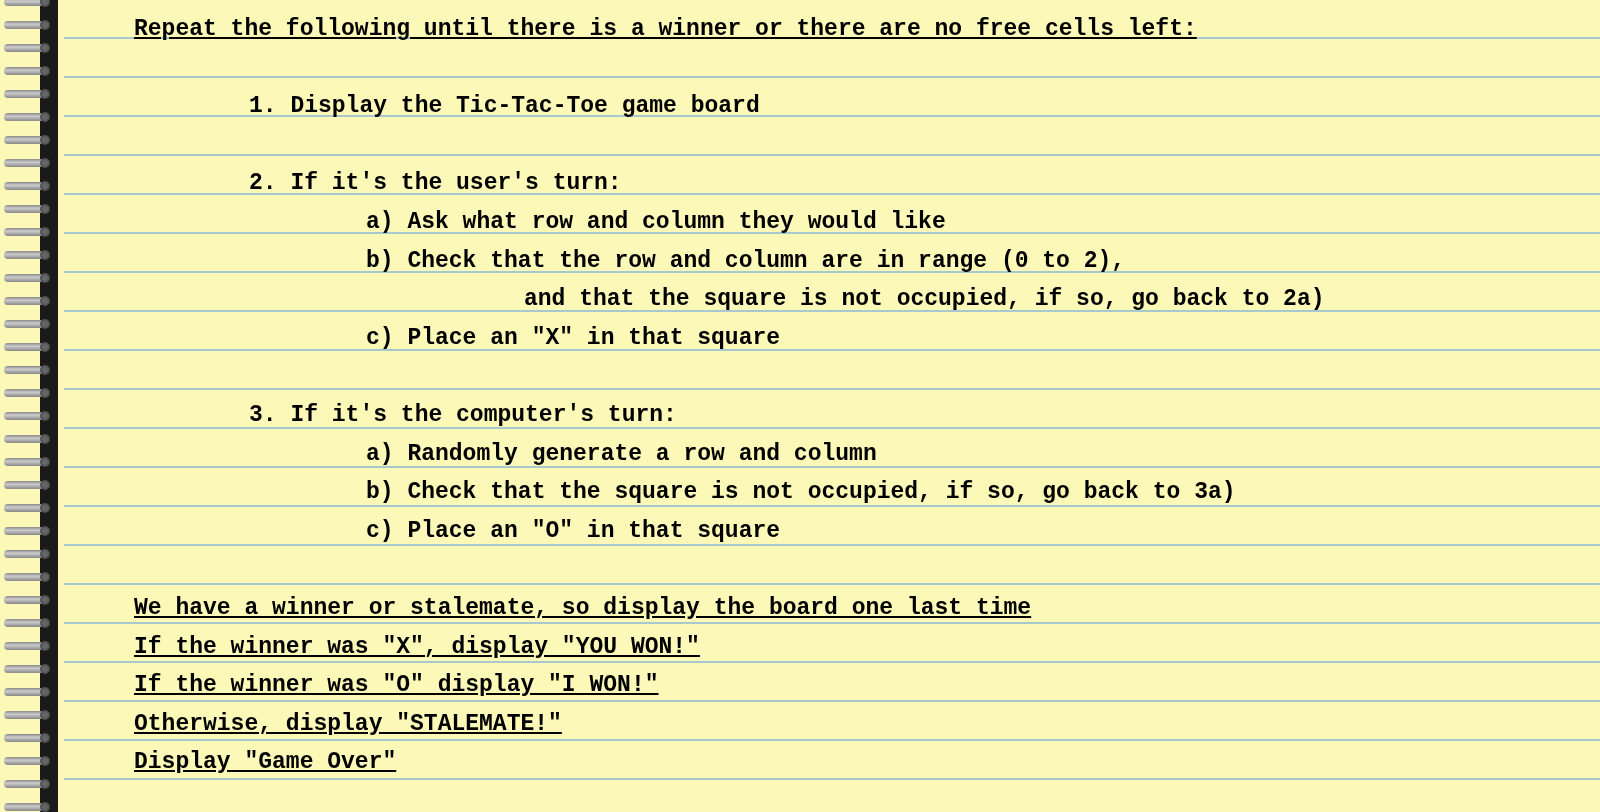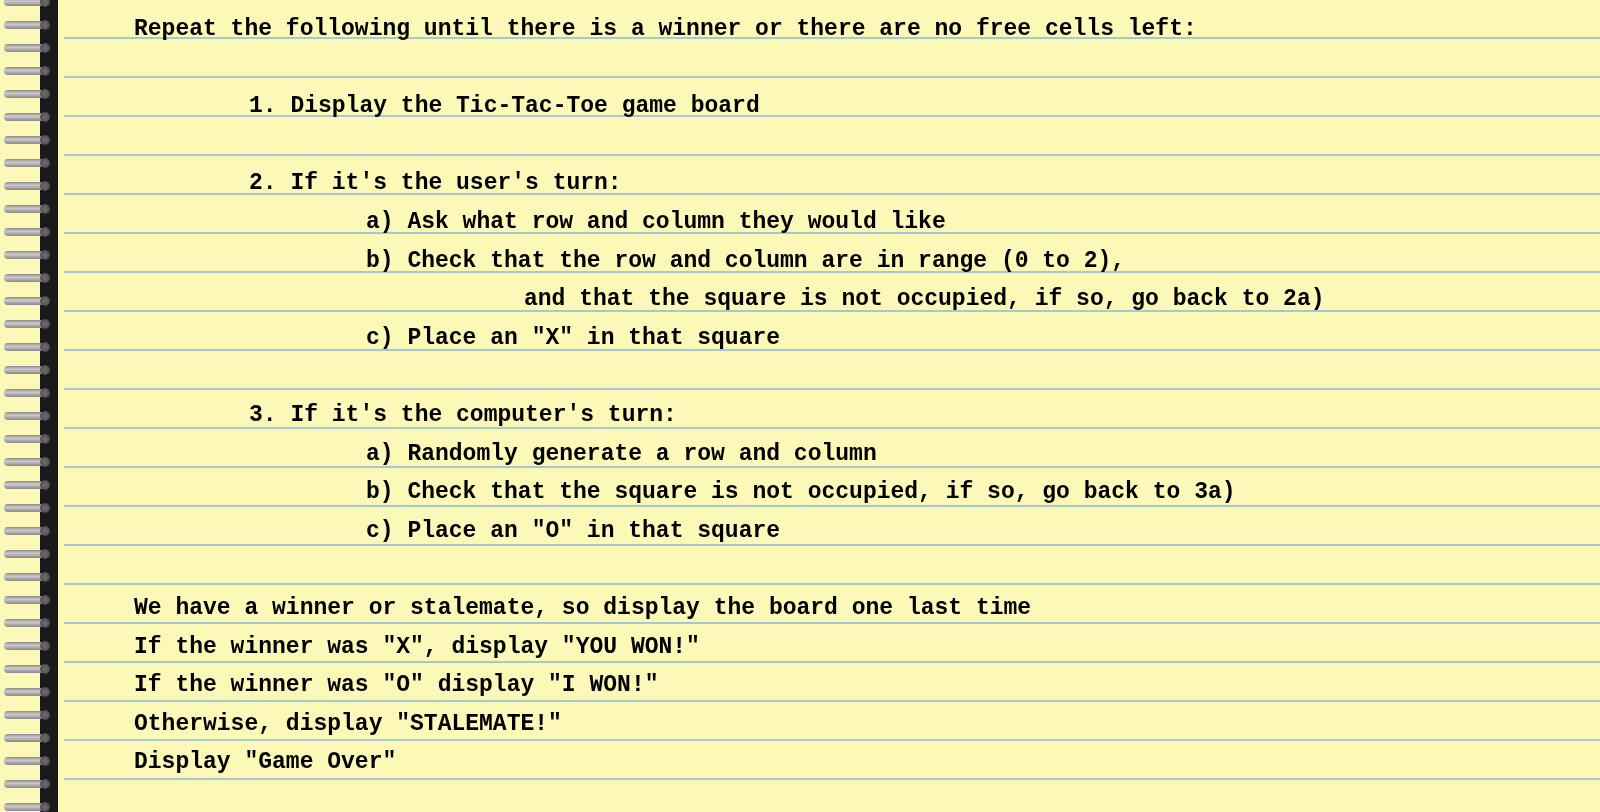--- a/index.html
+++ b/index.html
@@ -85,20 +85,21 @@
       line-height: 38.6px;
       white-space: pre;
       z-index: 1;
     }
     .line {
       height: 38.6px;
       display: block;
     }
     .indent-1 {
       padding-left: 0px;
+      text-decoration: underline;
     }
     .indent-2 {
       padding-left: 115px;
     }
     .indent-3 {
       padding-left: 232px;
     }
     .indent-4 {
       padding-left: 390px;
     }

